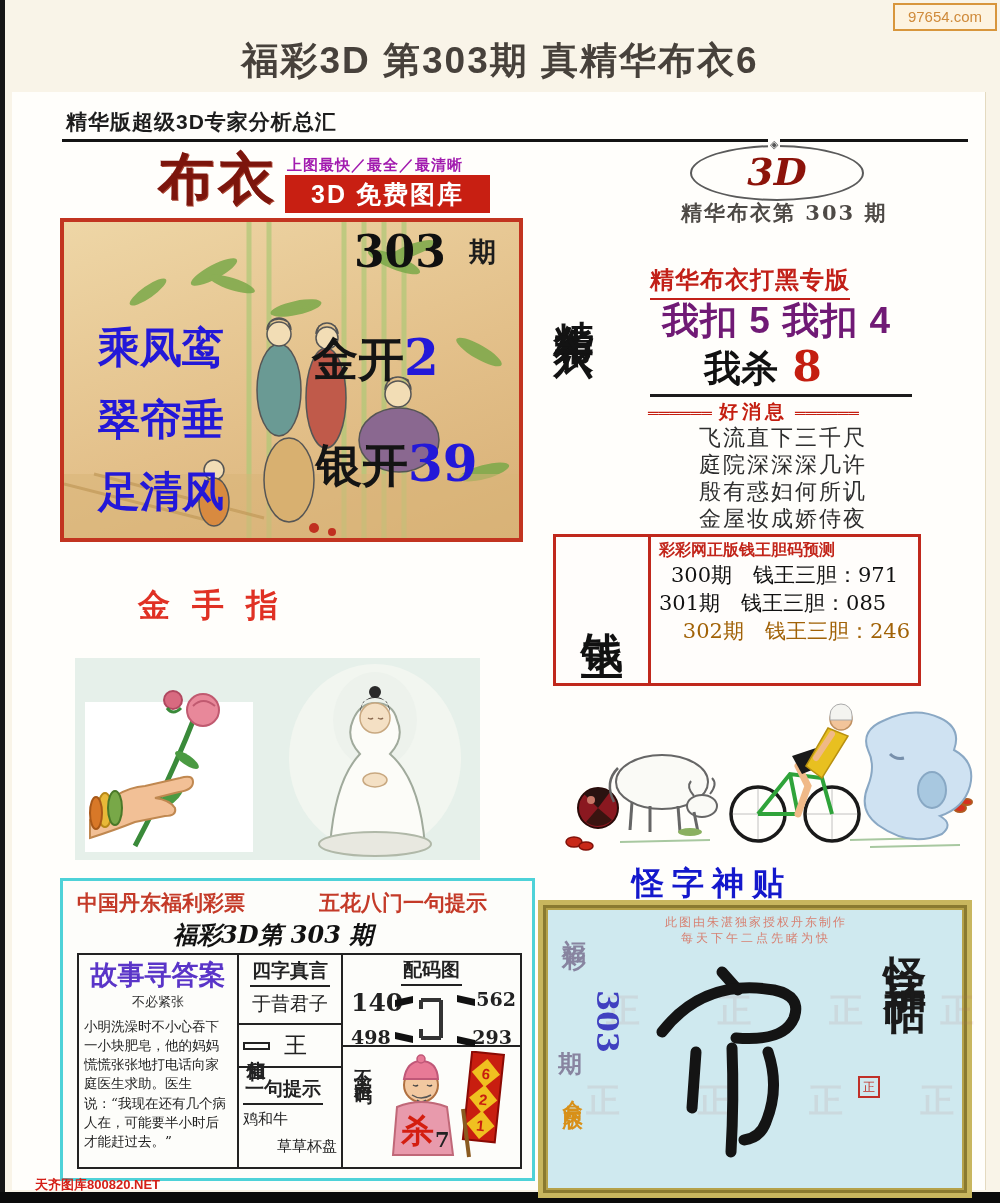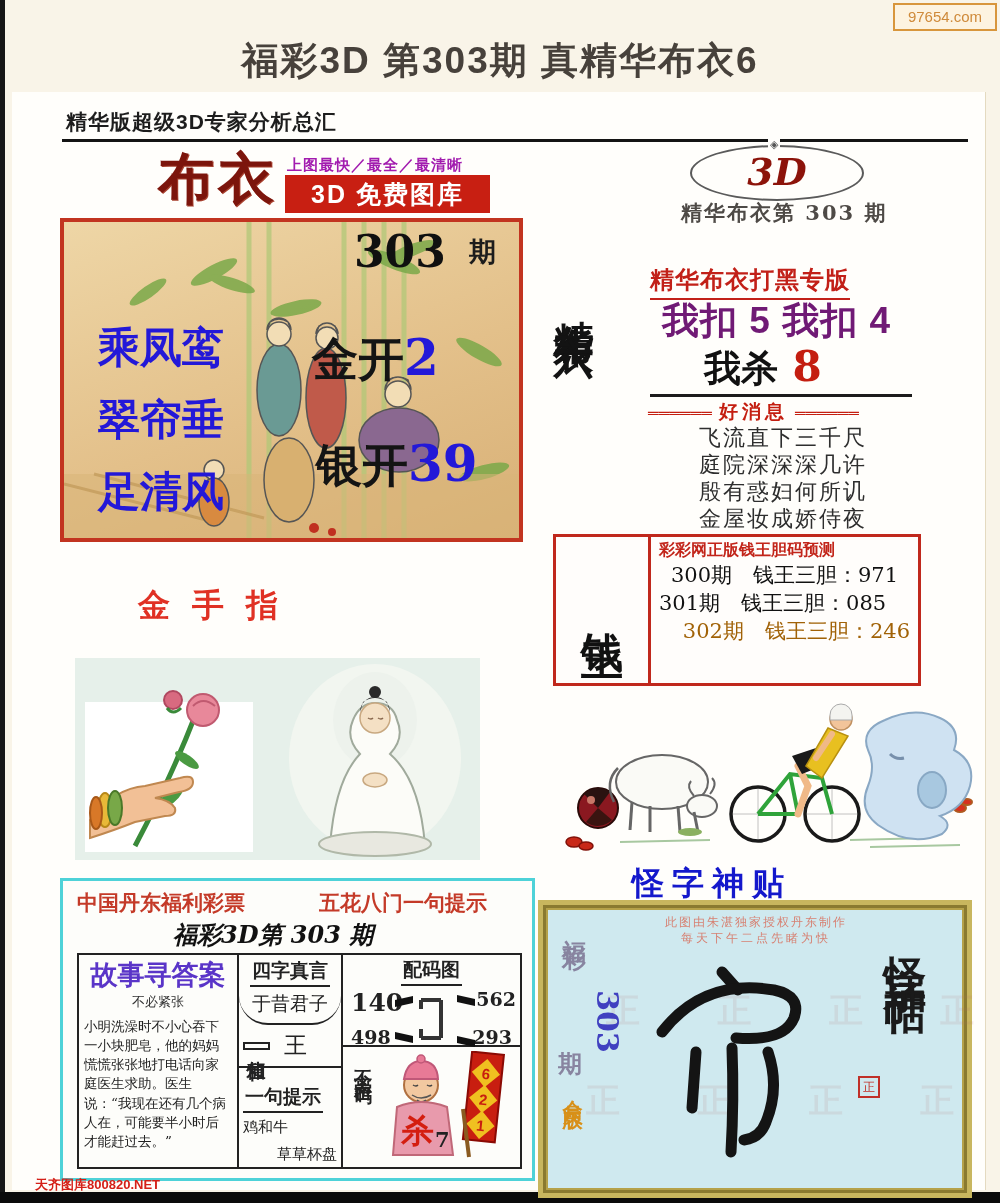--- a/index.html
+++ b/index.html
@@ -145,29 +145,29 @@
     <div class="abs serif b" style="left:110px;top:38px;font-size:24px;font-style:italic;color:#111;">福彩3D第 303 期</div>
     <div id="dh-table">
 
       <div class="dh-col" style="width:160px;border-right:2px solid #222;padding:2px 5px;">
         <div class="serif b" style="font-size:27px;color:#5a35c8;text-align:center;">故事寻答案</div>
         <div style="font-size:13px;color:#333;text-align:center;">不必紧张</div>
         <div class="serif" style="font-size:13.5px;line-height:1.42;color:#222;margin-top:6px;">小明洗澡时不小心吞下一小块肥皂，他的妈妈慌慌张张地打电话向家庭医生求助。医生说：“我现在还有几个病人在，可能要半小时后才能赶过去。”</div>
       </div>
 
       <div class="dh-col" style="width:104px;border-right:2px solid #222;">
-        <div style="border-bottom:2px solid #222;padding:3px 4px 6px;text-align:center;border-radius:29px;">
+        <div style="border-bottom:2px solid #222;padding:3px 4px 6px;text-align:center;">
           <span class="cellhead serif">四字真言</span>
           <div class="serif" style="font-size:19px;margin-top:4px;">于昔君子</div>
         </div>
         <div style="border-bottom:2px solid #222;padding:5px 4px;display:flex;align-items:center;">
           <span class="vtext serif b" style="font-size:19px;border:2px solid #222;padding:2px 1px;line-height:1.1;">和值</span>
           <span class="serif" style="font-size:23px;margin-left:14px;">王</span>
         </div>
-        <div style="padding:16px 4px;">
+        <div style="padding:8px 4px;">
           <span class="cellhead serif">一句提示</span>
           <div class="serif" style="font-size:15px;margin-top:5px;">鸡和牛</div>
           <div class="serif" style="font-size:15px;margin-top:8px;text-align:right;">草草杯盘</div>
         </div>
       </div>
 
       <div class="dh-col" style="flex:1;">
         <div style="border-bottom:2px solid #222;padding:2px 4px 4px;height:92px;box-sizing:border-box;">
           <div style="text-align:center;"><span class="cellhead serif">配码图</span></div>
           <div style="position:relative;height:60px;margin-top:2px;">

